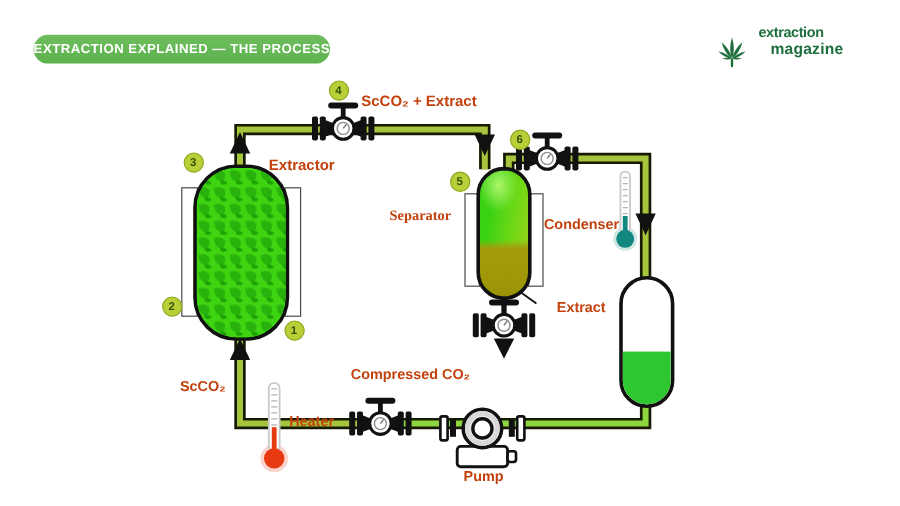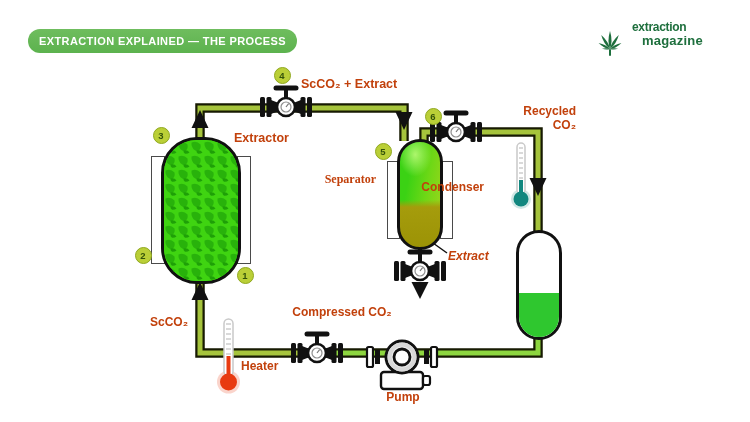--- a/index.html
+++ b/index.html
@@ -1,20 +1,20 @@
 <!DOCTYPE html>
 <html style="--badge-green: #5cb24e; --logo-green: #1e6f3d; --step-bg: #bacf37; --step-text: #33520a; --pipe-core: #a6c43c; --pipe-core-bright: #8dd63f; --pipe-edge: #171a02; --vessel-outline: #111111; --extractor-green: #3fd411; --leaf-green: #28b20b; --separator-top: #3bd214; --extract-olive: #9c9306; --liquid-green: #2fc72f; --heater-red: #e83a10; --condenser-teal: #12877f;"><head>
 <meta charset="utf-8">
 <style>
   html,body{margin:0;padding:0;background:#fff;}
   .canvas{position:relative;width:750px;height:422px;background:#ffffff;overflow:hidden;
           font-family:"Liberation Sans",sans-serif;}
   
   .pill{position:absolute;left:28px;top:29px;height:24px;display:inline-flex;align-items:center;
-        padding:0 11px;border-radius:13px;background:linear-gradient(180deg,#6fbd5e,var(--badge-green,#5cb24e));
+        padding:0 0;border-radius:13px;background:linear-gradient(180deg,#6fbd5e,var(--badge-green,#5cb24e));
         color:#fff;font-weight:bold;font-size:11px;letter-spacing:.4px;white-space:nowrap;}
   .logo{position:absolute;left:592px;top:21px;display:flex;align-items:flex-start;}
   .logo-text{margin-left:4px;line-height:1;color:var(--logo-green,#1e6f3d);}
   .logo-text .l1{font-size:12px;font-weight:bold;letter-spacing:-.3px;}
   .logo-text .l2{font-size:13px;font-weight:bold;margin-top:1px;margin-left:10px;letter-spacing:.2px;}
   
   .abs{position:absolute;}
   
   .vessel{position:absolute;border:3px solid var(--vessel-outline,#111);box-sizing:border-box;}
   .extractor{left:161px;top:137px;width:80px;height:147px;border-radius:36px;overflow:hidden;background:var(--extractor-green,#3fd411);}
@@ -200,26 +200,22 @@
       <span>4</span>
     </div>
   <div class="step" style="left:374.5px;top:142.5px;">
       <span>5</span>
     </div>
   <div class="step" style="left:424.5px;top:107.5px;">
       <span>6</span>
     </div>
 
   <div class="lbl" style="left:301px;top:77px;font-size:12.5px;">ScCO₂ + Extract</div>
-  <div class="lbl" style="left:234px;top:131px;font-size:12.5px;">Extractor</div>
+  <div class="lbl" style="left:224px;top:131px;font-size:12.5px;">Extractor</div>
   <div class="lbl right" style="left:300px;top:172px;width:76px;font-family:Liberation Serif, serif;">Separator</div>
-  <div class="lbl right" style="left:412px;top:180px;width:72px;">Condenser</div>
-  <div class="lbl right" style="left:498px;top:104px;width:78px;">
-    <div>Recycled</div>
-    <div>CO₂</div>
-  </div>
-  <div class="lbl" style="left:448px;top:249px;font-style:italic;">Extract</div>
+  <div class="lbl right" style="left:444px;top:180px;width:72px;">Condenser</div>
+  <div class="lbl" style="left:464px;top:249px;">Extract</div>
   <div class="lbl center" style="left:372px;top:390px;width:62px;">Pump</div>
-  <div class="lbl" style="left:241px;top:359px;">Heater</div>
+  <div class="lbl" style="left:241px;top:344px;">Heater</div>
   <div class="lbl center" style="left:277px;top:305px;width:130px;">Compressed CO₂</div>
   <div class="lbl right" style="left:146px;top:315px;width:42px;">ScCO₂</div>
 
 </div>
 
 </body></html>

